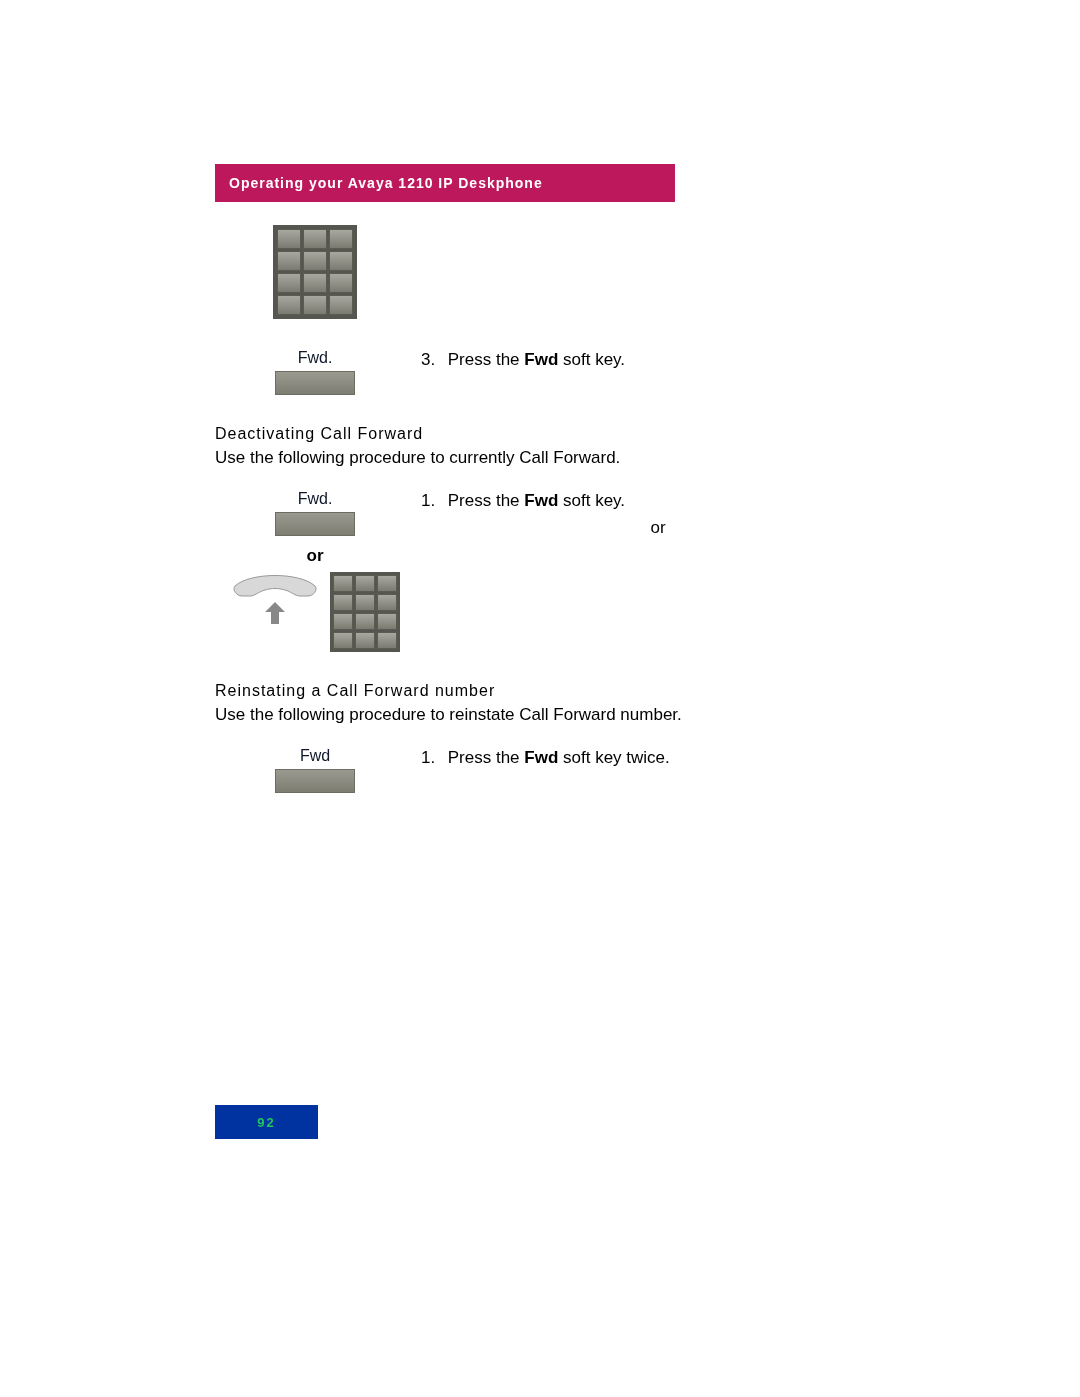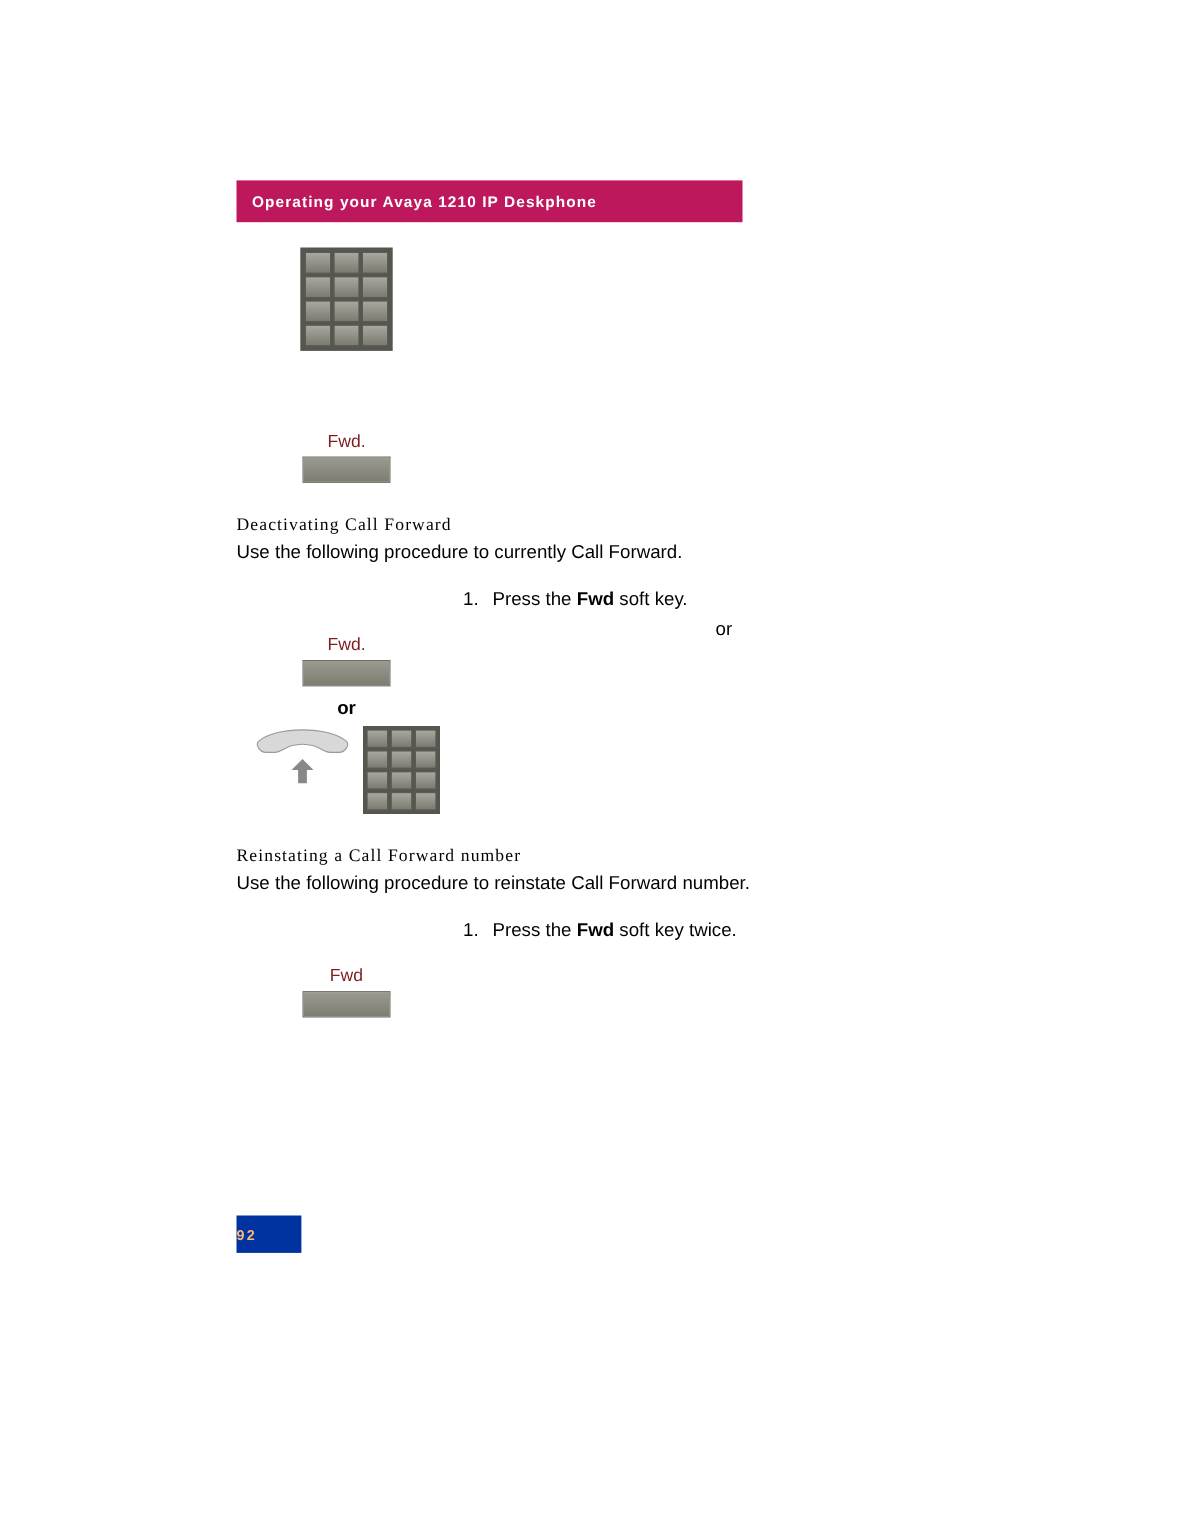--- a/index.html
+++ b/index.html
@@ -52,23 +52,22 @@
     flex: 1;
     line-height: 1.35;
     padding-left: 6px;
   }
   .numlabel {
     display: inline-block;
     width: 22px;
   }
   .fwd-label {
     font-size: 16px;
-    color: #7f1d1d;
+    color: #0f172a;
     margin-bottom: 4px;
-    margin-top: 44px;
   }
   .softkey-btn {
     width: 78px;
     height: 22px;
     background: linear-gradient(#9a9a90, #7d7d72);
     border: 1px solid #6c6c62;
     margin: 0 auto;
   }
   .keypad {
     width: 76px;
@@ -97,21 +96,20 @@
     height: 60px;
     position: relative;
   }
   .handset svg { display:block; }
   .subhead {
     font-size: 16px;
     letter-spacing: 1px;
     color: #000;
     margin-top: 30px;
     margin-bottom: 4px;
-    font-family: Liberation Serif, serif;
   }
   .bodytext {
     font-size: 17px;
     line-height: 1.35;
     margin-bottom: 20px;
   }
   .sec-heading {
     color: #0044cc;
     font-size: 21px;
     font-weight: bold;
@@ -122,30 +120,30 @@
   .bold-blue { color: #0033cc; font-weight: bold; }
   .bold { font-weight: bold; }
   .or-center {
     text-align: center;
     margin: 4px 0 4px 40px;
   }
   .footer-bar {
     position: absolute;
     left: 215px;
     top: 1105px;
-    width: 59px;
+    width: 103px;
     height: 34px;
     background: #0033a0;
-    color: #fdba74;
+    color: #22c55e;
     font-weight: bold;
     font-size: 13px;
     letter-spacing: 2px;
     display: flex;
     align-items: center;
-    justify-content: flex-start;
+    justify-content: center;
   }
   .keypad-small {
     width: 64px;
     margin: 0;
     display: grid;
     grid-template-columns: repeat(3, 1fr);
     grid-template-rows: repeat(4, 1fr);
     gap: 2px;
     background: #565650;
     padding: 3px;
@@ -187,20 +185,24 @@
               <div class="key"></div>
           </div>
         </div>
       </div>
     </div>
 
     <div class="step-row" style="margin-top:30px;">
       <div class="icon-col">
         <div class="fwd-label">Fwd.</div>
         <div class="softkey-btn"></div>
+      </div>
+      <div class="text-col">
+        <span class="numlabel">3.</span>
+        <span>Press the </span><span class="bold">Fwd</span><span> soft key.</span>
       </div>
     </div>
 
     <div class="subhead">Deactivating Call Forward</div>
     <div class="bodytext">Use the following procedure to currently Call Forward.</div>
 
     <div class="step-row">
       <div class="icon-col">
         <div class="fwd-label">Fwd.</div>
         <div class="softkey-btn"></div>

